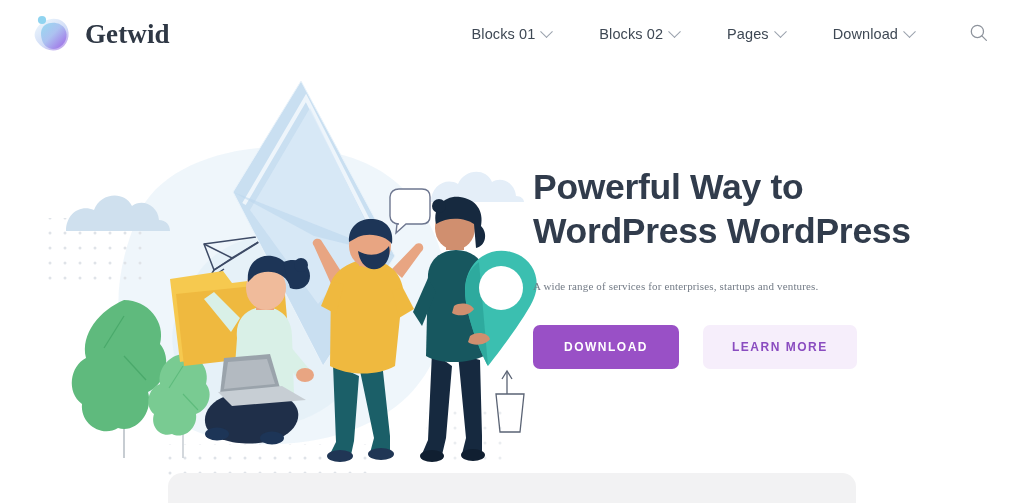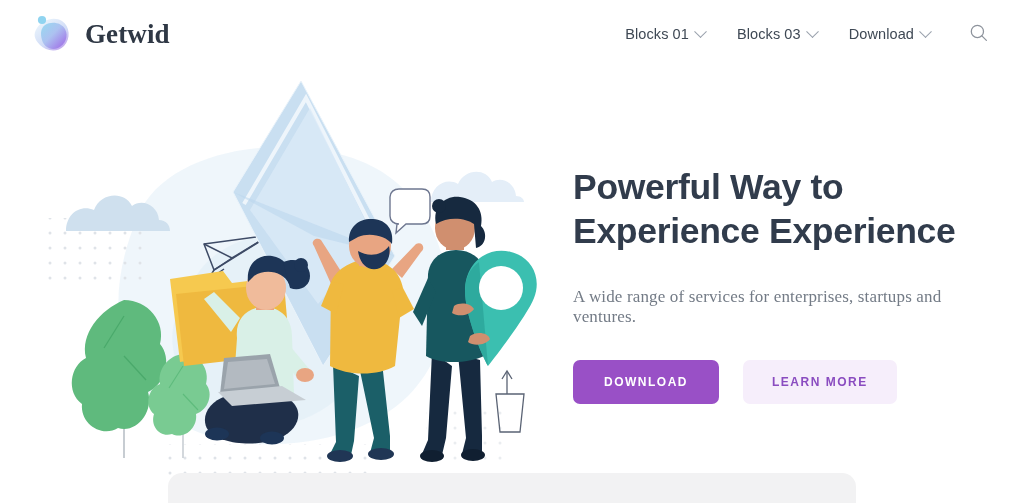--- a/index.html
+++ b/index.html
@@ -50,21 +50,21 @@
     font-weight: bold;
     color: #2f3845;
     letter-spacing: 0.1px;
     line-height: 1;
   }
 
   .main-nav {
     margin-left: auto;
     display: flex;
     align-items: center;
-    gap: 0;
+    gap: 16px;
   }
 
   .nav-item {
     display: flex;
     align-items: center;
     gap: 7px;
     padding: 10px 16px;
     font-size: 14.5px;
     color: #3e4854;
     cursor: pointer;
@@ -104,37 +104,37 @@
   .hero-art {
     position: absolute;
     left: 18px;
     top: -2px;
     width: 530px;
     height: 420px;
   }
 
   .hero-copy {
     position: absolute;
-    left: 573px;
+    left: 533px;
     top: 98px;
     width: 400px;
   }
 
   .hero-title {
     font-size: 35.5px;
     font-weight: bold;
     line-height: 1.23;
     color: #313c4c;
     letter-spacing: -0.3px;
   }
 
   .hero-sub {
-    margin-top: 34px;
+    margin-top: 27px;
     font-family: "Liberation Serif", "DejaVu Serif", serif;
-    font-size: 17px;
+    font-size: 11px;
     color: #737b86;
     letter-spacing: 0.15px;
   }
 
   .hero-actions {
     margin-top: 33px;
     display: flex;
     align-items: center;
     gap: 24px;
   }
@@ -209,26 +209,30 @@
   </a>
 
   <nav class="main-nav">
 
     <div class="nav-item">
       <span>Blocks 01</span>
       <i class="chev"></i>
     </div>
 
     <div class="nav-item">
-      <span>Blocks 03</span>
+      <span>Blocks 02</span>
       <i class="chev"></i>
     </div>
 
 
 
+    <div class="nav-item">
+      <span>Pages</span>
+      <i class="chev"></i>
+    </div>
 
     <div class="nav-item">
       <span>Download</span>
       <i class="chev"></i>
     </div>
 
     <button class="search-btn">
       <span>
         <svg width="20" height="20" viewBox="0 0 20 20" xmlns="http://www.w3.org/2000/svg">
           <circle cx="8.4" cy="8.4" r="6.1" fill="none" stroke="#8d939c" stroke-width="1.25"></circle>
@@ -389,21 +393,21 @@
         <path d="M478 328 L506 328 L502 366 L482 366 Z"></path>
         <path d="M489 328 L489 306"></path>
         <path d="M484 313 L489 305 L494 313"></path>
       </g>
     </svg>
   </div>
 
   <div class="hero-copy">
     <h1 class="hero-title">
       <span>Powerful Way to</span><br>
-      <span>Experience Experience</span>
+      <span>WordPress WordPress</span>
     </h1>
 
     <p class="hero-sub">A wide range of services for enterprises, startups and ventures.</p>
 
     <div class="hero-actions">
       <button class="btn btn-primary">DOWNLOAD</button>
       <button class="btn btn-ghost">LEARN MORE</button>
     </div>
   </div>
 

